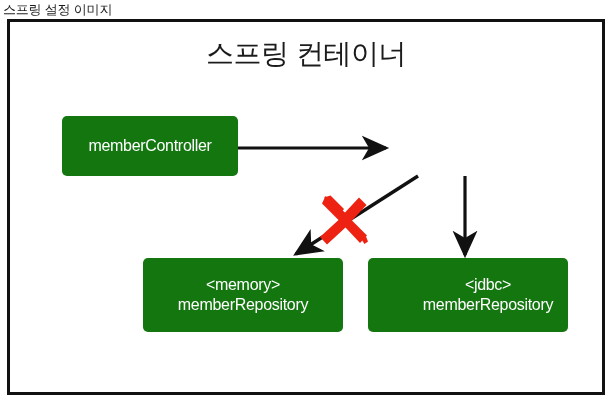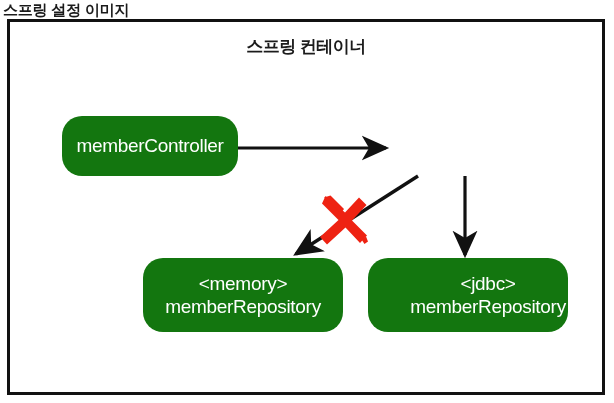--- a/index.html
+++ b/index.html
@@ -20,22 +20,22 @@
     left: 0; top: 0;
     width: 614px;
     height: 403px;
   }
 
   
   .caption {
     position: absolute;
     left: 3px;
     top: 1px;
-    font-size: 15px;
-    font-weight: bold;
+    font-size: 13px;
+    font-weight: normal;
     color: #1a1a1a;
     letter-spacing: -0.2px;
     white-space: nowrap;
   }
 
   
   .diagram-frame {
     position: absolute;
     left: 7px;
     top: 19px;
@@ -45,49 +45,48 @@
     border: 3px solid #111111;
     background: #ffffff;
   }
 
   .diagram-title {
     position: absolute;
     left: 0;
     top: 13px;
     width: 100%;
     text-align: center;
-    font-size: 17px;
+    font-size: 28px;
     color: #1b1b1b;
     letter-spacing: -0.5px;
-    font-weight: bold;
   }
 
   
   .connector-layer {
     position: absolute;
     left: 0;
     top: 0;
     width: 614px;
     height: 403px;
     pointer-events: none;
   }
 
   
   .bean-box {
     position: absolute;
     box-sizing: border-box;
     background: #13760f;
-    border-radius: 20px;
+    border-radius: 5px;
     color: #ffffff;
     display: flex;
     flex-direction: column;
     align-items: center;
     justify-content: center;
     text-align: right;
-    font-size: 19px;
+    font-size: 16px;
     line-height: 1.22;
     letter-spacing: -0.3px;
     white-space: nowrap;
   }
 
   #box-member-controller {
     left: 62px;
     top: 116px;
     width: 176px;
     height: 60px;

